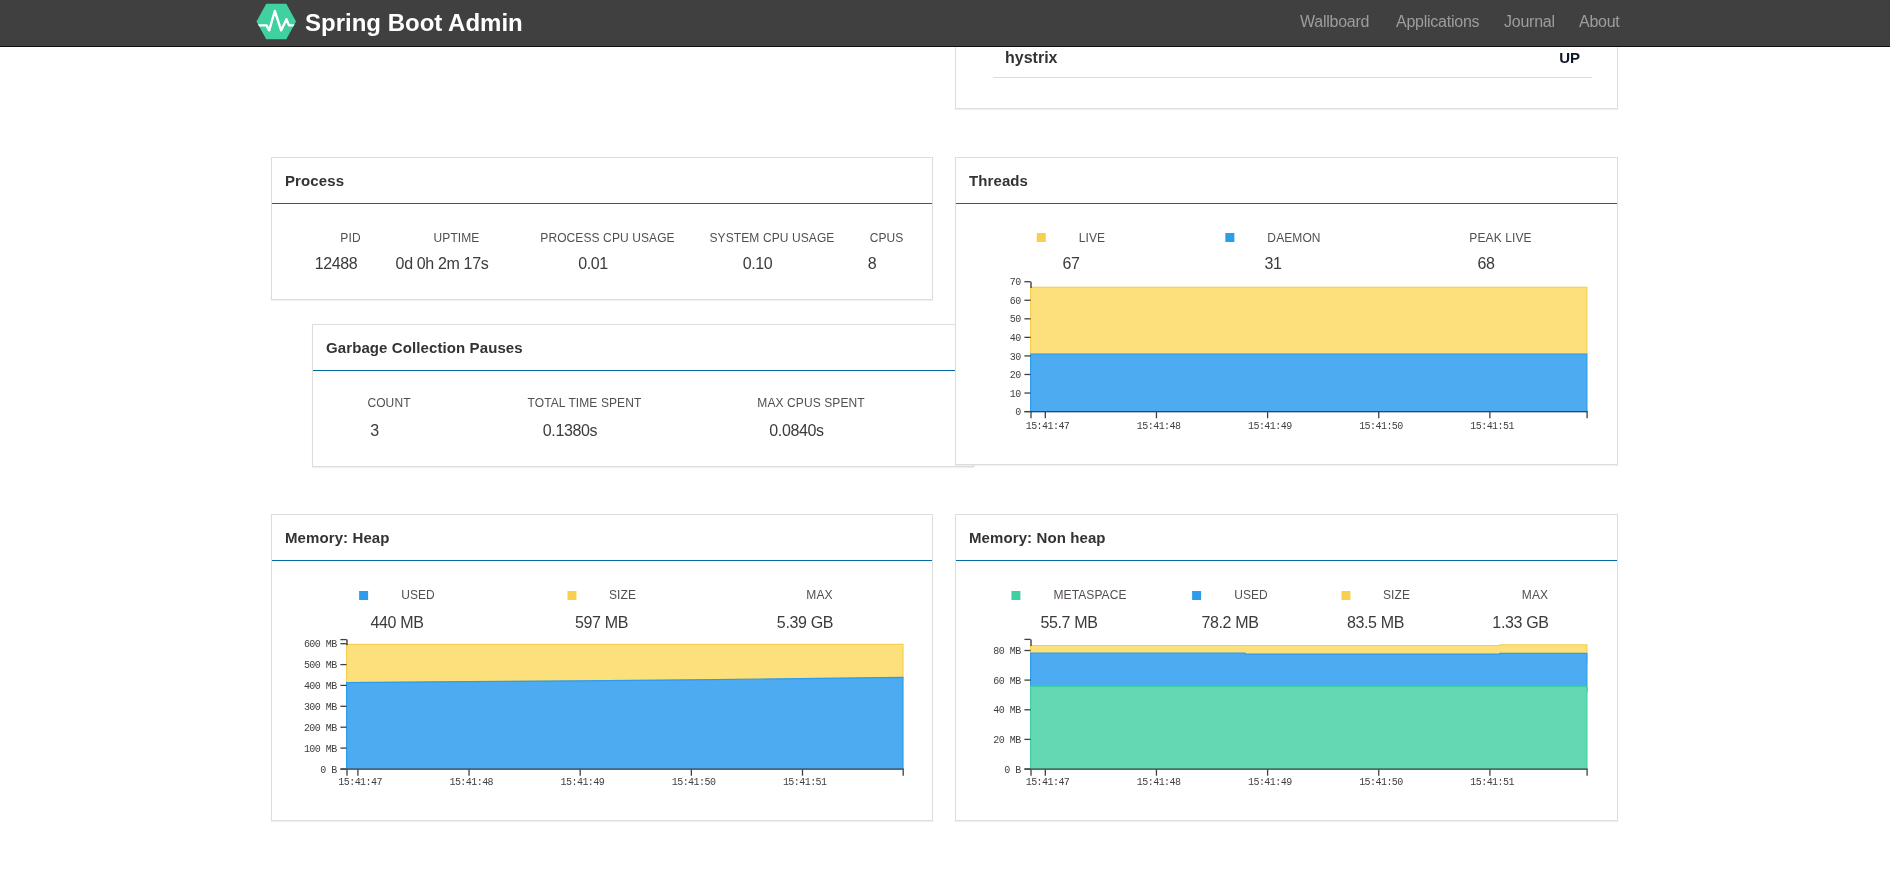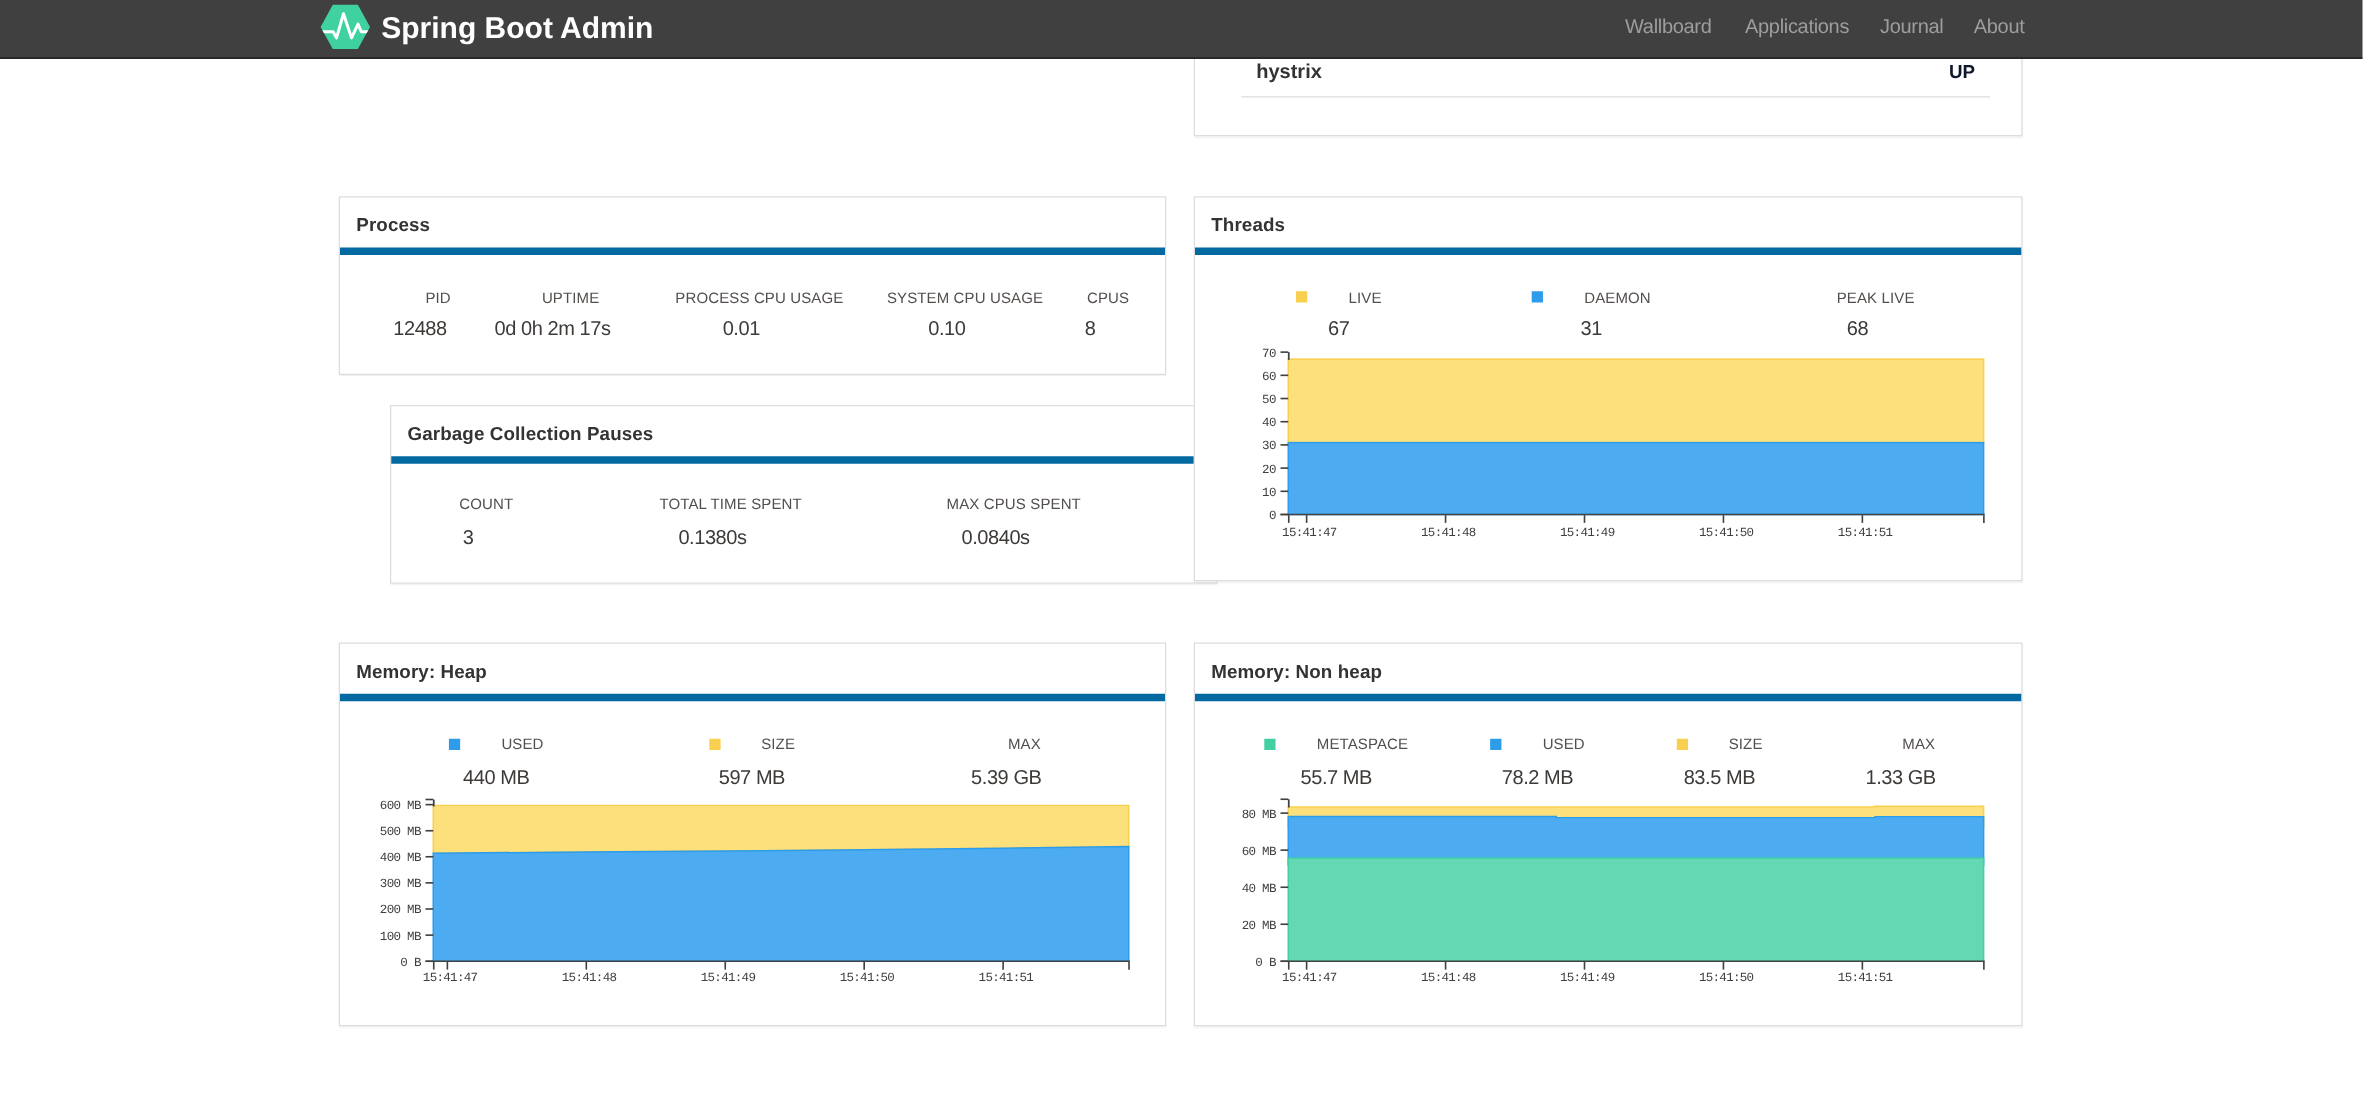--- a/index.html
+++ b/index.html
@@ -1,20 +1,20 @@
 <!DOCTYPE html>
 <html><head><meta charset="utf-8"><title>Spring Boot Admin</title>
 <style>
 * { margin:0; padding:0; box-sizing:border-box; }
 html,body { width:1890px; height:892px; overflow:hidden; background:#fff;
   font-family:"Liberation Sans", sans-serif; }
 .panel { position:absolute; background:#fff; border:1px solid #ddd;
   box-shadow:0 1px 1px rgba(0,0,0,.06); }
 .phead { position:absolute; left:0; right:0; top:0; height:46px;
-  border-bottom:6px solid #0369a1; line-height:46px; padding-left:13px;
+  border-bottom:1px solid #0369a1; line-height:46px; padding-left:13px;
   font-size:15px; font-weight:bold; color:#333; letter-spacing:0.1px; }
 .leg { position:absolute; transform:translate(-50%,-50%); white-space:nowrap;
   display:flex; align-items:center; z-index:6; }
 .lbl { font-size:12px; letter-spacing:0.1px; color:#534f4d;padding-left:29px; }
 .sq { width:9px; height:9px; display:inline-block; margin-right:4px; }
 .val { position:absolute; transform:translate(-50%,-50%); white-space:nowrap;
   font-size:16px; letter-spacing:-0.35px; color:#3d3a38; z-index:6; }
 .navbar { position:absolute; left:0; top:0; width:1890px; height:47px;
   background:#404040; border-bottom:1px solid #101010; z-index:10; }
 .brand { position:absolute; left:305px; top:0; height:45px; line-height:45px;

